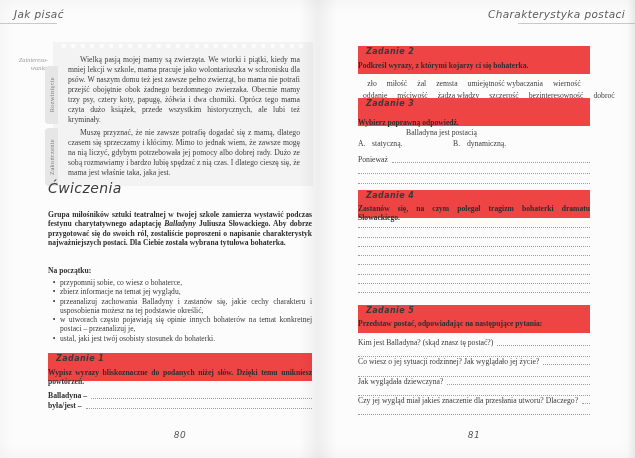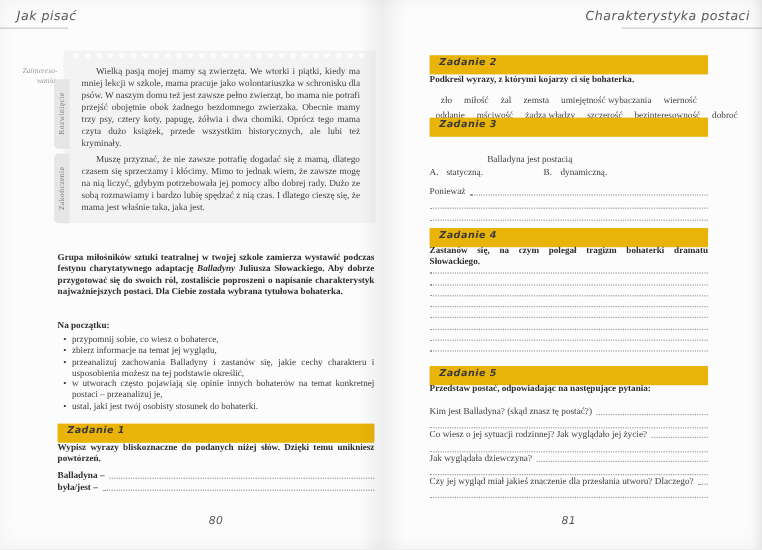--- a/index.html
+++ b/index.html
@@ -51,21 +51,21 @@
   .body-txt{font-size:7.6px;line-height:9.4px;text-align:justify;}
   .bold{font-weight:bold;color:#2e2e2e;}
 
   
   .bullets{font-size:7.6px;line-height:9.3px;}
   .bullets .row{display:flex;}
   .blt{width:12px;flex:0 0 12px;text-align:center;color:#2e2e2e;}
   .bullets .txt{flex:1;text-align:justify;}
 
   
-  .zbar{background:#eab308;height:16px;line-height:12px;padding-left:8px;
+  .zbar{background:#ef4444;height:28px;line-height:12px;padding-left:8px;
     font-size:8px;font-weight:bold;color:#3a3a3a;box-sizing:border-box;}
 
   
   .fillrow{display:flex;align-items:flex-end;font-size:7.7px;line-height:10px;height:10px;}
   .fillrow .lbl{white-space:nowrap;padding-right:4px;}
   .fill{flex:1;border-bottom:1.4px dotted #9d9d9d;margin-bottom:2px;}
   .dotline{height:9.3px;border-bottom:1.4px dotted #9d9d9d;box-sizing:border-box;}
 
   .pagenum{position:absolute;top:430px;text-align:center;font-size:9px;color:#555;}
   .pn-l{left:48px;width:264px;}
@@ -97,20 +97,21 @@
     <div class="tab tab1">
       <span>Rozwinięcie</span>
     </div>
     <div class="tab tab2">
       <span>Zakończenie</span>
     </div>
     <p>Wielką pasją mojej mamy są zwierzęta. We wtorki i piątki, kiedy ma mniej lekcji w szkole, mama pracuje jako wolontariuszka w schronisku dla psów. W naszym domu też jest zawsze pełno zwierząt, bo mama nie potrafi przejść obojętnie obok żadnego bezdomnego zwierzaka. Obecnie mamy trzy psy, cztery koty, papugę, żółwia i dwa chomiki. Oprócz tego mama czyta dużo książek, przede wszystkim historycznych, ale lubi też kryminały.</p>
     <p>Muszę przyznać, że nie zawsze potrafię dogadać się z mamą, dlatego czasem się sprzeczamy i kłócimy. Mimo to jednak wiem, że zawsze mogę na nią liczyć, gdybym potrzebowała jej pomocy albo dobrej rady. Dużo ze sobą rozmawiamy i bardzo lubię spędzać z nią czas. I dlatego cieszę się, że mama jest właśnie taka, jaka jest.</p>
   </div>
 
+  <div class="cwiczenia hand">Ćwiczenia</div>
 
   <div class="col-l body-txt bold" style="top:210px;">
     <span>Grupa miłośników sztuki teatralnej w twojej szkole zamierza wystawić podczas festynu charytatywnego adaptację </span><i>Balladyny</i><span> Juliusza Słowackiego. Aby dobrze przygotować się do swoich ról, zostaliście poproszeni o napisanie charakterystyk najważniejszych postaci. Dla Ciebie została wybrana tytułowa bohaterka.</span>
   </div>
 
   <div class="col-l body-txt bold" style="top:266px;">Na początku:</div>
 
   <div class="col-l bullets" style="top:278px;">
     <div class="row">
       <span class="blt">•</span>
@@ -159,20 +160,21 @@
   <div class="col-r wordlist" style="top:78px;">
     <div>
       <span>zło</span><span>miłość</span><span>żal</span><span>zemsta</span><span>umiejętność wybaczania</span><span>wierność</span>
     </div>
     <div>
       <span>oddanie</span><span>mściwość</span><span>żądza władzy</span><span>szczerość</span><span>bezinteresowność</span><span>dobroć</span>
     </div>
   </div>
 
   <div class="col-r zbar hand" style="top:98px;">Zadanie 3</div>
+  <div class="col-r body-txt bold" style="top:118px;">Wybierz poprawną odpowiedź.</div>
   <div class="col-r plain" style="top:128px;">Balladyna jest postacią</div>
 
   <div class="col-r options" style="top:139px;">
     <div class="opt optA">
       <span class="ol">A.</span>
       <span>statyczną.</span>
     </div>
     <div class="opt">
       <span class="ol">B.</span>
       <span>dynamiczną.</span>

